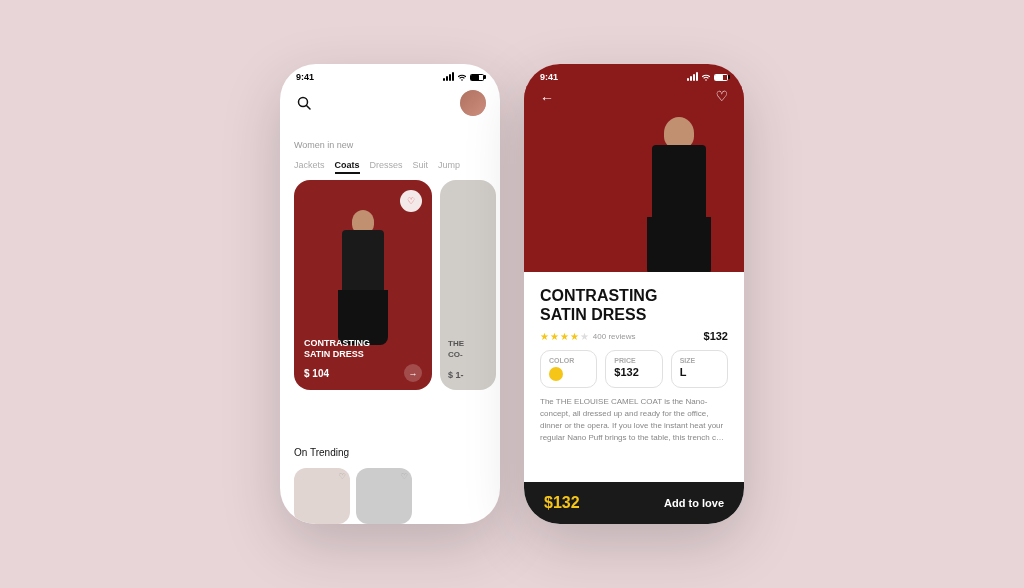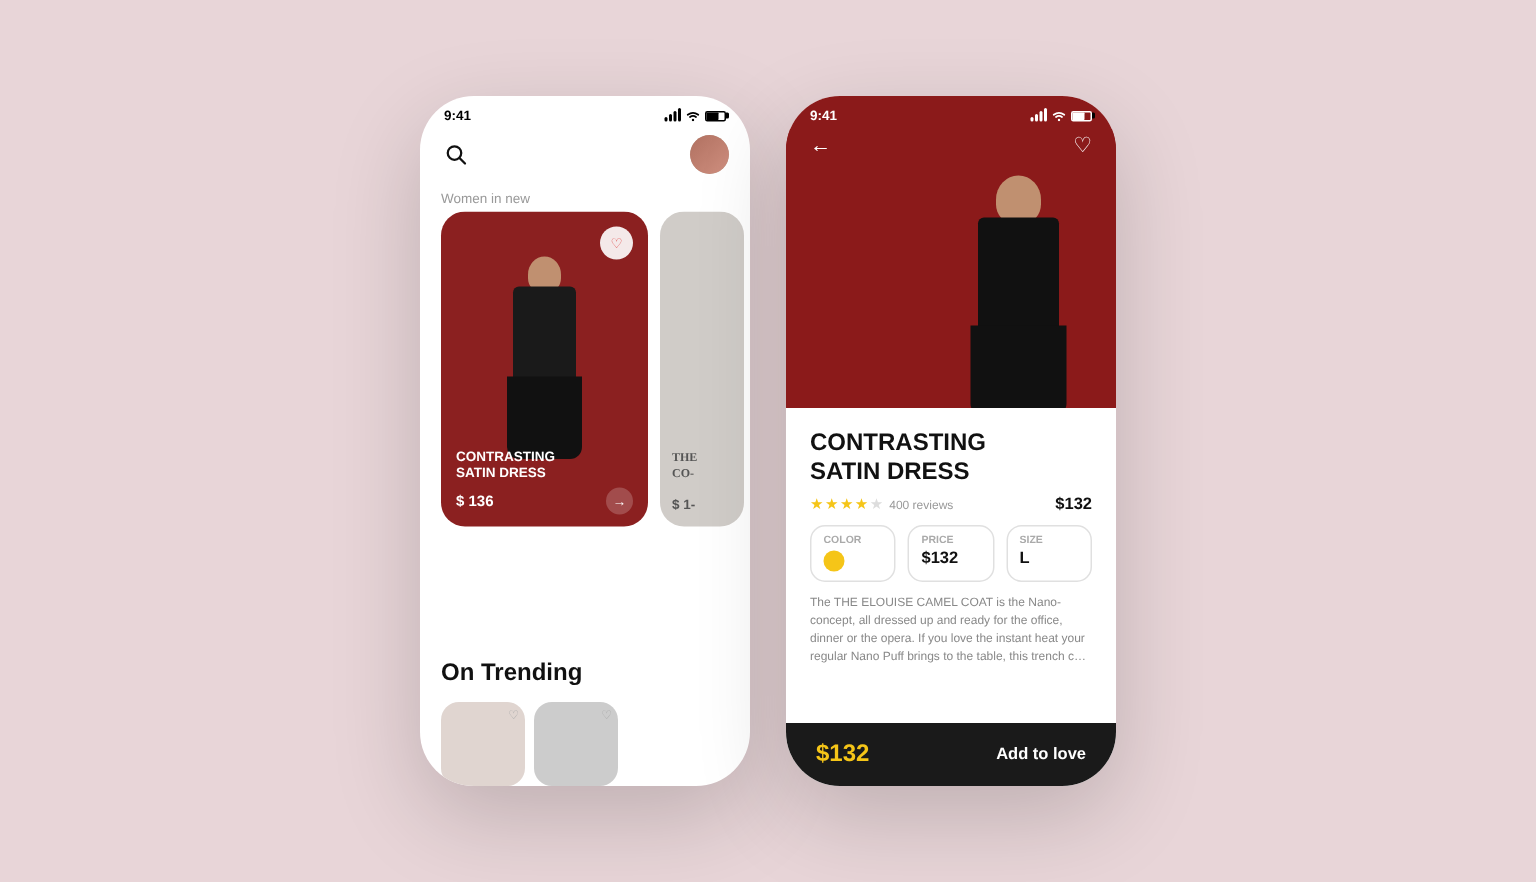--- a/index.html
+++ b/index.html
@@ -122,21 +122,21 @@
     }
     .page-title {
       font-size: 17px;
       font-weight: 800;
       color: #111;
       line-height: 1.2;
     }
     .page-subtitle {
       font-size: 9px;
       color: #999;
-      margin-top: 1px;
+      margin-top: 14px;
     }
     
     .category-tabs {
       display: flex;
       gap: 10px;
       padding: 6px 14px;
       overflow: hidden;
     }
     .tab-item {
       font-size: 9px;
@@ -266,36 +266,35 @@
     }
     .secondary-card-text {
       position: absolute;
       bottom: 30px;
       left: 8px;
       font-size: 8px;
       font-weight: 800;
       color: #555;
       text-transform: uppercase;
       line-height: 1.3;
-      font-family: Liberation Serif, serif;
     }
     .secondary-price {
       position: absolute;
       bottom: 10px;
       left: 8px;
       font-size: 9px;
       font-weight: 700;
       color: #555;
     }
     .on-trending-section {
       padding: 8px 14px 4px;
     }
     .section-title {
-      font-size: 16px;
-      font-weight: 700;
+      font-size: 10px;
+      font-weight: 400;
       color: #111;
     }
     .trending-row {
       display: flex;
       gap: 6px;
       padding: 6px 14px 0;
     }
     .trending-thumb {
       width: 56px;
       height: 56px;
@@ -515,39 +514,46 @@
       </div>
       <div class="avatar-circle">
         <div class="avatar-placeholder"></div>
       </div>
     </div>
 
     <div class="page-title-section">
       <div class="page-subtitle">Women in new</div>
     </div>
 
+    <div class="category-tabs">
+      <span class="tab-item">Jackets</span>
+      <span class="tab-item active">Coats</span>
+      <span class="tab-item">Dresses</span>
+      <span class="tab-item">Suit</span>
+      <span class="tab-item">Jump</span>
+    </div>
 
     <div class="cards-row">
 
       <div class="product-card product-card-main">
 
         <div class="figure-main">
           <div class="figure-head"></div>
           <div class="figure-body"></div>
           <div class="figure-skirt"></div>
         </div>
 
         <div class="heart-btn">
           <span style="color:#e05050;font-size:9px;">♡</span>
         </div>
 
         <div class="card-info">
           <div class="card-product-name">CONTRASTING<br>SATIN DRESS</div>
           <div class="card-price-row">
-            <span class="card-price">$ 136</span>
+            <span class="card-price">$ 104</span>
             <div class="arrow-btn">→</div>
           </div>
         </div>
       </div>
 
       <div class="product-card product-card-secondary">
         <div class="secondary-card-text">THE<br>CO-</div>
         <div class="secondary-price">$ 1-</div>
       </div>
     </div>

